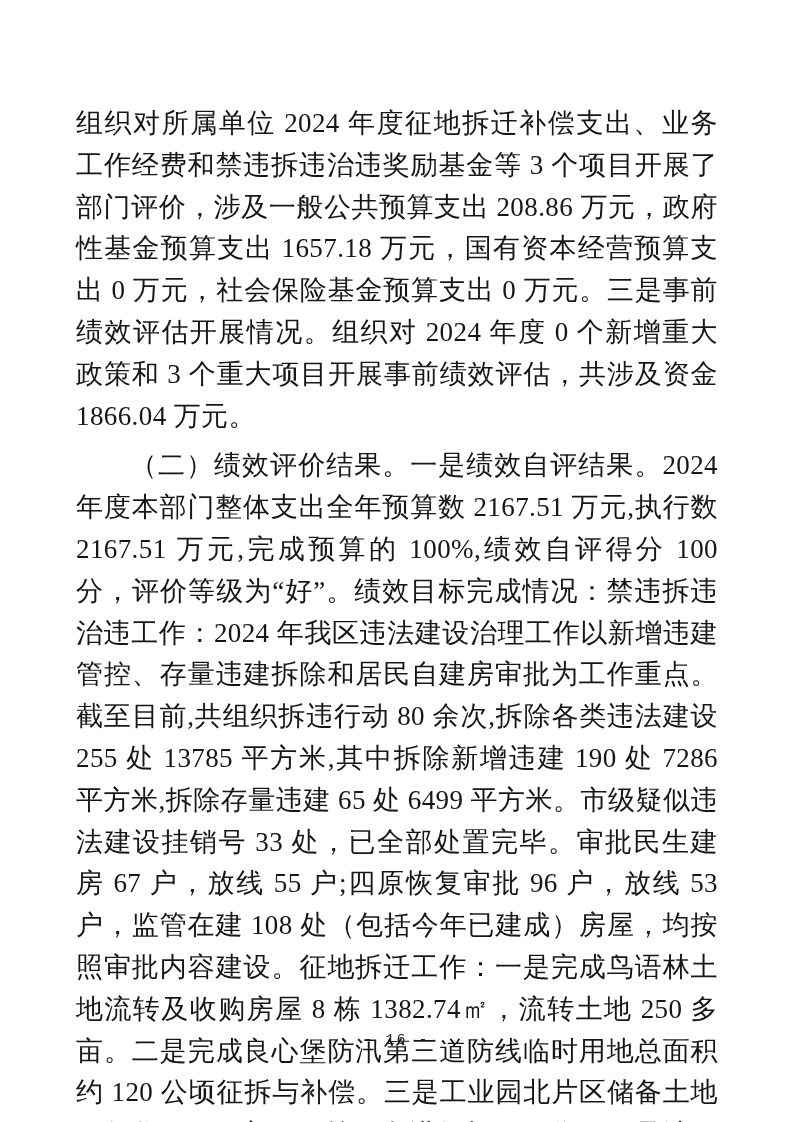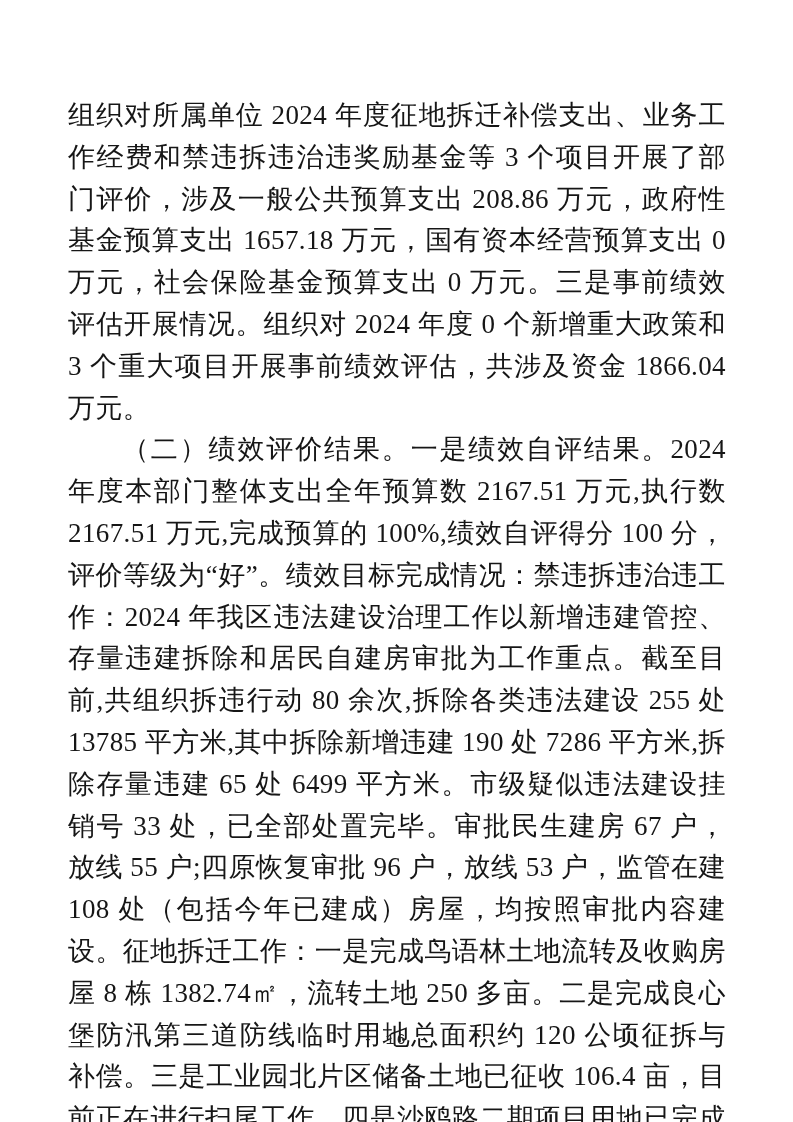--- a/index.html
+++ b/index.html
@@ -16,21 +16,21 @@
     font-family: "Liberation Serif", "DejaVu Serif", serif;
     color: #161616;
   }
   .content {
     position: absolute;
     left: 68px;
     top: 95px;
     width: 658px;
   }
   .para {
-    margin: 0;
+    margin: 8px;
     font-size: 27px;
     line-height: 41.8px;
     text-align: justify;
     letter-spacing: 0.4px;
     word-break: break-word;
   }
   .para.indented {
     text-indent: 2em;
   }
   .para strong {

